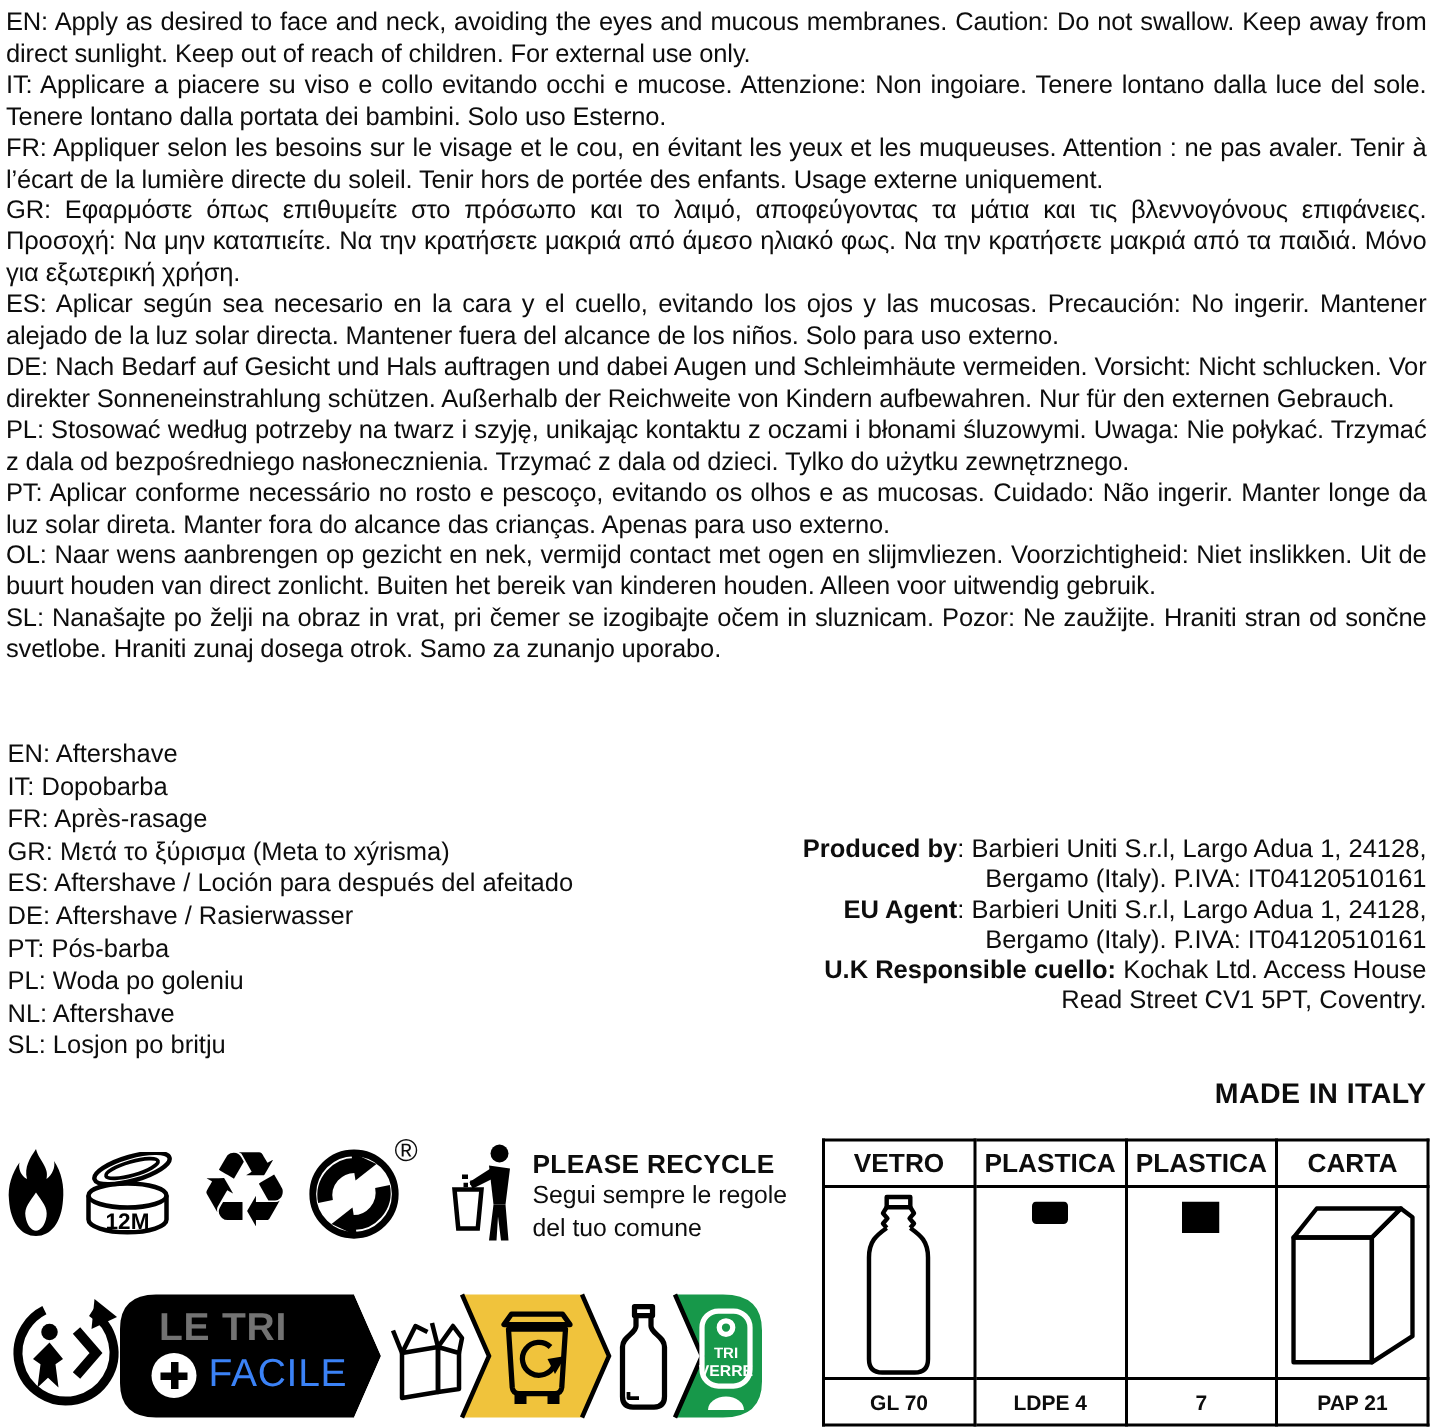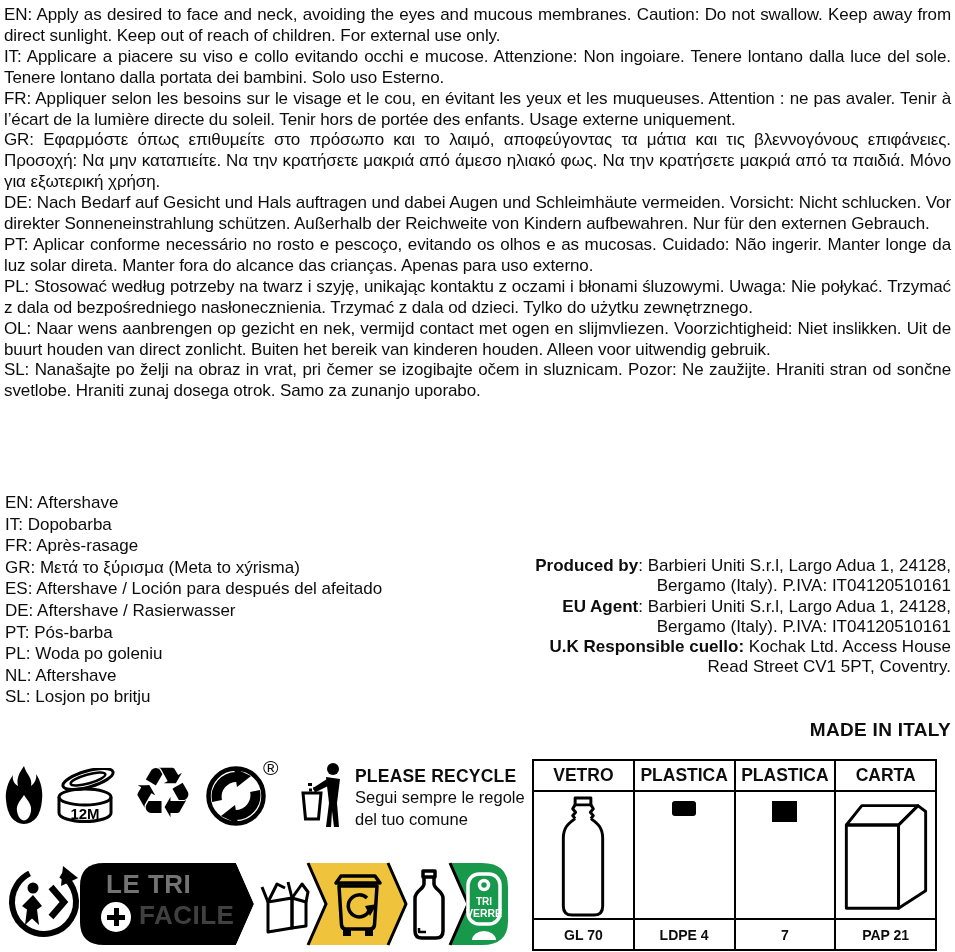--- a/index.html
+++ b/index.html
@@ -30,52 +30,53 @@
   .regmark { position:absolute; left:263px; top:756px; font-size:21px; font-weight:400; }
   .recycle-text { position:absolute; left:355px; top:765px; }
   .recycle-text .t { font-size:17.5px; font-weight:800; letter-spacing:0.2px; line-height:22px; }
   .recycle-text .n { font-size:16.5px; line-height:21.5px; }
 
   
   .strip { position:absolute; left:78px; top:861px; width:432px; height:86px; }
   .strip svg { position:absolute; left:0; top:0; }
   .letri  { position:absolute; left:106px; top:869px; color:#737373; font-size:26px;
             font-weight:800; letter-spacing:0.5px; white-space:nowrap; }
-  .facile { position:absolute; left:139px; top:900px; color:#404040; font-size:26px;
-            font-weight:700; letter-spacing:0.5px; white-space:nowrap; }
+  .facile { position:absolute; left:139px; top:900px; color:#3b82f6; font-size:26px;
+            font-weight:400; letter-spacing:0.5px; white-space:nowrap; }
   .plus-circle { position:absolute; left:101px; top:902px; width:30px; height:30px;
                  background:#fff; border-radius:50%; }
   .plus-circle::before, .plus-circle::after { content:""; position:absolute; background:#000; }
   .plus-circle::before { left:6px; top:12.5px; width:18px; height:5px; }
   .plus-circle::after  { left:12.5px; top:6px; width:5px; height:18px; }
 
   
-  .sort-table { position:absolute; left:532px; top:759px; width:405px;
+  .sort-table { position:absolute; left:548px; top:759px; width:405px;
                 border-collapse:collapse; table-layout:fixed; }
   .sort-table th, .sort-table td { border:2.5px solid #000; text-align:center;
                 vertical-align:middle; }
   .sort-table th { height:31px; font-size:17.5px; font-weight:700; }
   .sort-table td.code { height:31px; font-size:14px; font-weight:700;text-align:center; }
   .sort-table td.pict { height:123px; vertical-align:top; }
   .pict .holder { display:flex; justify-content:center; padding-top:4px; }
   .pict .holder.small { padding-top:9px; }
 </style>
 </head>
 <body>
 
 <div id="canvas">
 
   <div class="warnings">
     <p>EN: Apply as desired to face and neck, avoiding the eyes and mucous membranes. Caution: Do not swallow. Keep away from direct sunlight. Keep out of reach of children. For external use only.</p>
     <p>IT: Applicare a piacere su viso e collo evitando occhi e mucose. Attenzione: Non ingoiare. Tenere lontano dalla luce del sole. Tenere lontano dalla portata dei bambini. Solo uso Esterno.</p>
     <p>FR: Appliquer selon les besoins sur le visage et le cou, en évitant les yeux et les muqueuses. Attention : ne pas avaler. Tenir à l’écart de la lumière directe du soleil. Tenir hors de portée des enfants. Usage externe uniquement.</p>
     <p>GR: Εφαρμόστε όπως επιθυμείτε στο πρόσωπο και το λαιμό, αποφεύγοντας τα μάτια και τις βλεννογόνους επιφάνειες. Προσοχή: Να μην καταπιείτε. Να την κρατήσετε μακριά από άμεσο ηλιακό φως. Να την κρατήσετε μακριά από τα παιδιά. Μόνο για εξωτερική χρήση.</p>
+    <p>ES: Aplicar según sea necesario en la cara y el cuello, evitando los ojos y las mucosas. Precaución: No ingerir. Mantener alejado de la luz solar directa. Mantener fuera del alcance de los niños. Solo para uso externo.</p>
     <p>DE: Nach Bedarf auf Gesicht und Hals auftragen und dabei Augen und Schleimhäute vermeiden. Vorsicht: Nicht schlucken. Vor direkter Sonneneinstrahlung schützen. Außerhalb der Reichweite von Kindern aufbewahren. Nur für den externen Gebrauch.</p>
+    <p>PL: Stosować według potrzeby na twarz i szyję, unikając kontaktu z oczami i błonami śluzowymi. Uwaga: Nie połykać. Trzymać z dala od bezpośredniego nasłonecznienia. Trzymać z dala od dzieci. Tylko do użytku zewnętrznego.</p>
     <p>PT: Aplicar conforme necessário no rosto e pescoço, evitando os olhos e as mucosas. Cuidado: Não ingerir. Manter longe da luz solar direta. Manter fora do alcance das crianças. Apenas para uso externo.</p>
-    <p>PL: Stosować według potrzeby na twarz i szyję, unikając kontaktu z oczami i błonami śluzowymi. Uwaga: Nie połykać. Trzymać z dala od bezpośredniego nasłonecznienia. Trzymać z dala od dzieci. Tylko do użytku zewnętrznego.</p>
     <p>OL: Naar wens aanbrengen op gezicht en nek, vermijd contact met ogen en slijmvliezen. Voorzichtigheid: Niet inslikken. Uit de buurt houden van direct zonlicht. Buiten het bereik van kinderen houden. Alleen voor uitwendig gebruik.</p>
     <p>SL: Nanašajte po želji na obraz in vrat, pri čemer se izogibajte očem in sluznicam. Pozor: Ne zaužijte. Hraniti stran od sončne svetlobe. Hraniti zunaj dosega otrok. Samo za zunanjo uporabo.</p>
   </div>
 
   <div class="names">
     <div>EN: Aftershave</div>
     <div>IT: Dopobarba</div>
     <div>FR: Après-rasage</div>
     <div>GR: Μετά το ξύρισμα (Meta to xýrisma)</div>
     <div>ES: Aftershave / Loción para después del afeitado</div>

